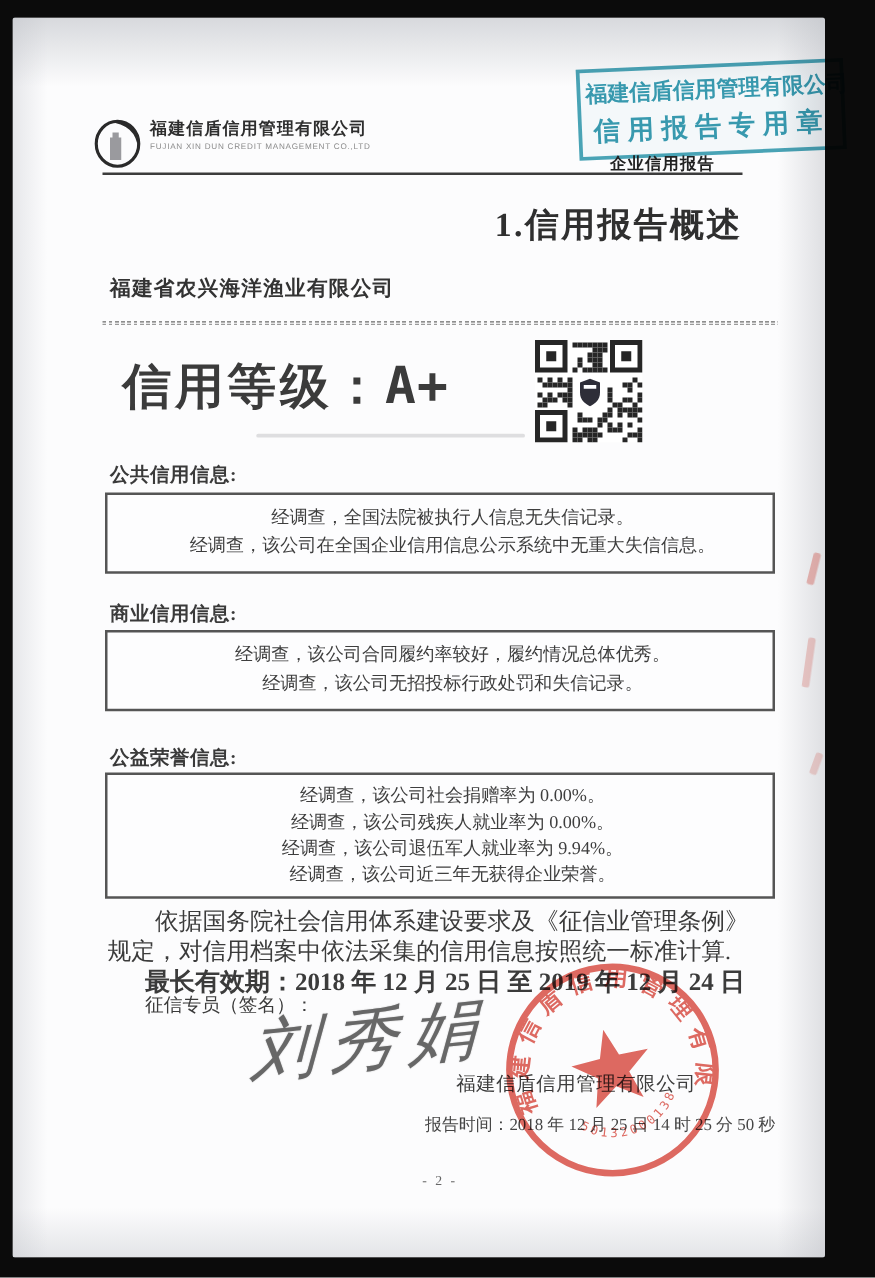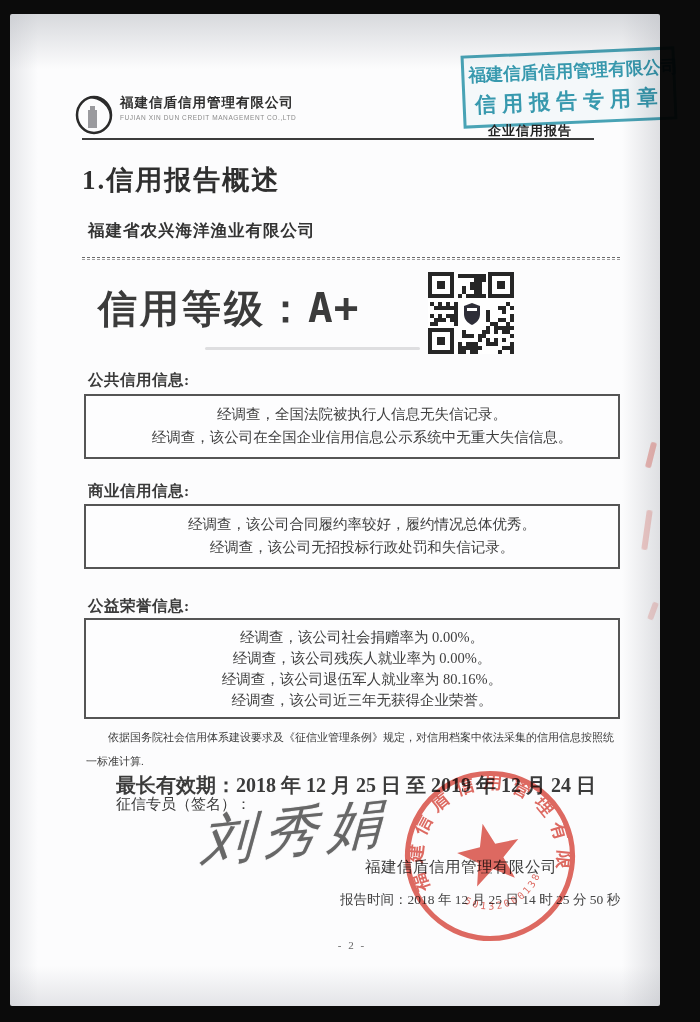--- a/index.html
+++ b/index.html
@@ -26,38 +26,38 @@
     left:452px;top:37px;width:200px;padding:5px 4px 6px 4px;border:3px solid rgba(44,150,172,.85);
     transform:rotate(-2.5deg);color:rgba(40,148,170,.92);text-align:center;
     font-family:"Liberation Sans","DejaVu Sans",sans-serif;font-weight:bold;mix-blend-mode:multiply;
     background:rgba(120,190,205,.06);
   }
   .teal-stamp .l1{font-size:17.5px;letter-spacing:0;white-space:nowrap;}
   .teal-stamp .l2{font-size:21px;letter-spacing:6px;margin-top:4px;white-space:nowrap;}
   .doc-type{left:478px;top:108px;font-family:"Liberation Sans","DejaVu Sans",sans-serif;font-weight:bold;font-size:13px;color:#222;letter-spacing:1px;}
   .header-rule{left:72px;top:124px;width:512px;height:2px;background:#3c3c3c;}
   
-  .doc-title{left:72px;top:148px;width:512px;text-align:left;font-size:27px;font-weight:bold;letter-spacing:2px;color:#2f2f2f;}
+  .doc-title{left:72px;top:148px;width:512px;text-align:right;font-size:27px;font-weight:bold;letter-spacing:2px;color:#2f2f2f;}
   .subject{left:78px;top:206px;font-family:Liberation Mono, monospace;font-weight:bold;font-size:16.5px;color:#333;letter-spacing:1px;}
   .dashed-rule{
     left:72px;top:243px;width:540px;height:4px;
     background:
       repeating-linear-gradient(90deg,#6a6a6a 0 3px,transparent 3px 5px) 0 0/100% 1.2px no-repeat,
       repeating-linear-gradient(90deg,#9a9a9a 0 3px,transparent 3px 5px) 0 2.4px/100% 1px no-repeat;
   }
   .rating{left:88px;top:268px;font-family:"Liberation Sans","DejaVu Sans",sans-serif;font-weight:bold;font-size:39px;color:#3b3b3b;letter-spacing:3px;white-space:nowrap;text-align:center;}
   .rating .val{font-family:"DejaVu Sans Mono","Liberation Mono",monospace;font-size:41px;letter-spacing:1px;}
   .rating-smudge{left:195px;top:333px;width:215px;height:3px;background:#dedee0;border-radius:2px;}
   .qr{left:418px;top:258px;width:86px;height:82px;}
   
   .sec-label{font-size:15.5px;font-weight:bold;color:#3a3a3a;letter-spacing:.5px;}
   .sec-box{width:500px;border:2px solid #555;padding:7px 6px 6px 26px;background:rgba(255,255,255,.4);text-align:center;}
   .sec-box .line{font-size:14.5px;line-height:23px;color:#3e3e3e;white-space:nowrap;}
   
-  .statement{left:76px;top:712px;width:528px;font-size:11px;line-height:23.5px;text-indent:2em;color:#3b3b3b;font-family:Liberation Serif, serif;}
+  .statement{left:76px;top:712px;width:528px;font-size:19px;line-height:23.5px;text-indent:2em;color:#3b3b3b;font-family:Liberation Serif, serif;}
   .validity{left:76px;top:758px;padding-left:30px;font-size:20px;color:#3b3b3b;white-space:nowrap;font-weight:bold;}
   .signer{left:76px;top:781px;padding-left:30px;font-size:15px;color:#3b3b3b;}
   .signature{
     left:190px;top:782px;font-size:54px;color:#474747;font-style:italic;font-weight:400;
     transform:rotate(-6deg) skewX(-8deg);letter-spacing:10px;opacity:.82;white-space:nowrap;
     text-shadow:0 0 1px rgba(60,60,60,.5);
   }
   .issuer{left:355px;top:843px;font-size:15.5px;color:#3d3d3d;letter-spacing:.5px;z-index:1;}
   .seal{left:382px;top:744px;width:196px;height:196px;transform:rotate(-13deg);opacity:.80;mix-blend-mode:multiply;z-index:2;}
   .report-time{left:330px;top:877px;font-size:13.5px;color:#454545;white-space:nowrap;}
@@ -237,21 +237,21 @@
   <div class="abs sec-label" style="left:78px;top:467px;">商业信用信息:</div>
   <div class="abs sec-box" style="left:74px;top:490px;height:48px;">
     <div class="line">经调查，该公司合同履约率较好，履约情况总体优秀。</div>
     <div class="line">经调查，该公司无招投标行政处罚和失信记录。</div>
   </div>
 
   <div class="abs sec-label" style="left:78px;top:582px;">公益荣誉信息:</div>
   <div class="abs sec-box" style="left:74px;top:604px;height:84px;">
     <div class="line" style="line-height:21px;">经调查，该公司社会捐赠率为 0.00%。</div>
     <div class="line" style="line-height:21px;">经调查，该公司残疾人就业率为 0.00%。</div>
-    <div class="line" style="line-height:21px;">经调查，该公司退伍军人就业率为 80.16%。</div>
+    <div class="line" style="line-height:21px;">经调查，该公司退伍军人就业率为 9.94%。</div>
     <div class="line" style="line-height:21px;">经调查，该公司近三年无获得企业荣誉。</div>
   </div>
 
   <div class="abs statement">依据国务院社会信用体系建设要求及《征信业管理条例》规定，对信用档案中依法采集的信用信息按照统一标准计算.</div>
   <div class="abs validity">最长有效期：2018 年 12 月 25 日  至  2019 年 12 月 24 日</div>
   <div class="abs signer">征信专员（签名）：</div>
 
   <div class="abs signature">刘秀娟</div>
 
   <div class="abs issuer">福建信盾信用管理有限公司</div>

